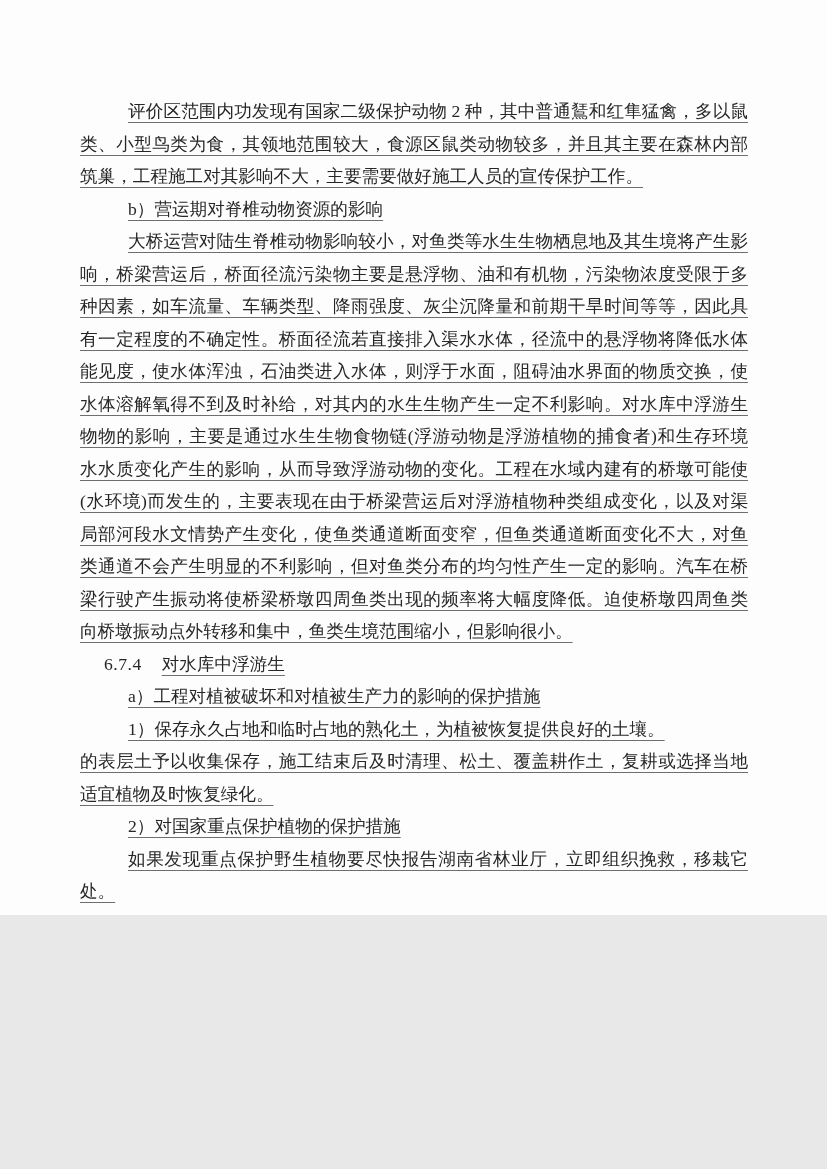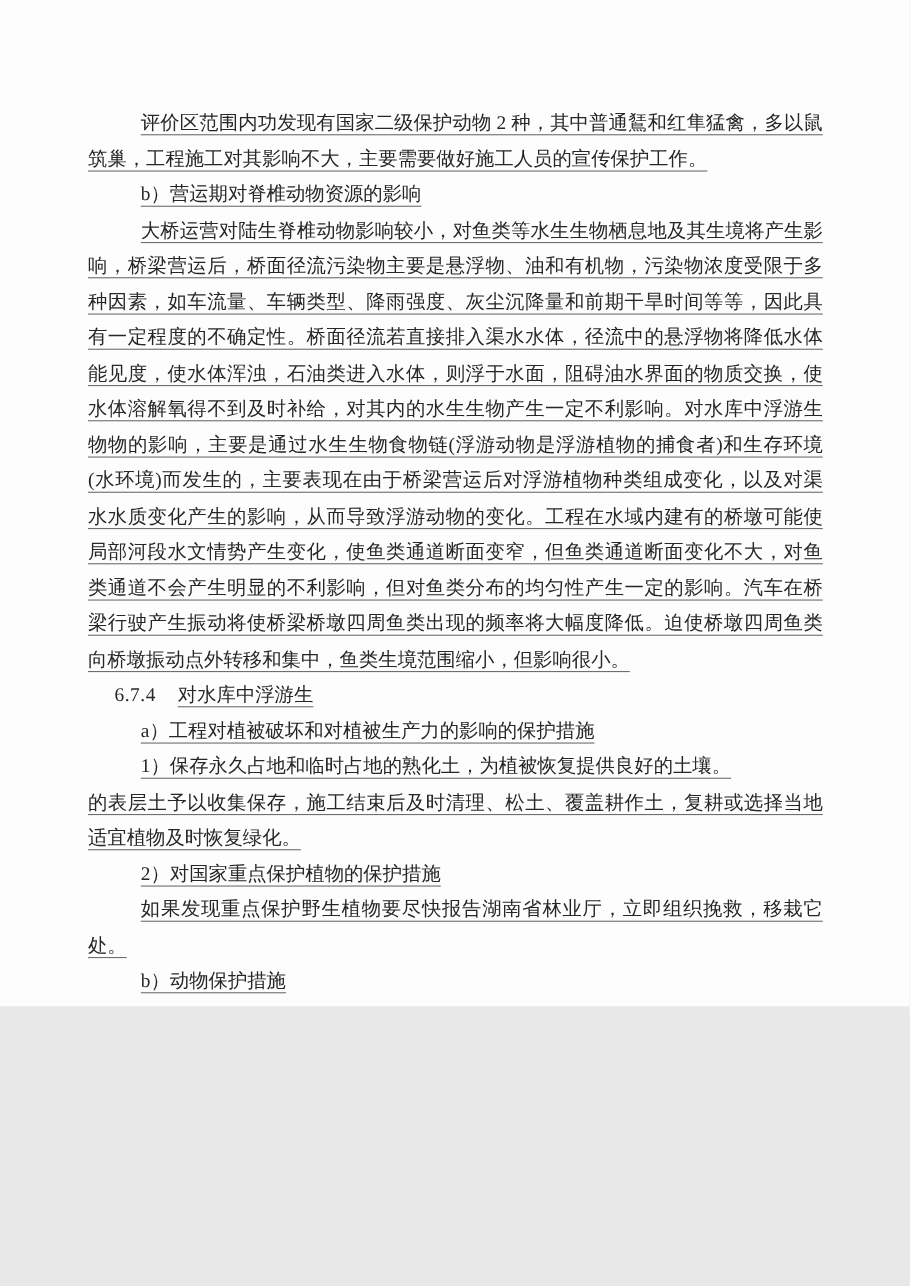--- a/index.html
+++ b/index.html
@@ -53,31 +53,32 @@
     letter-spacing: 1px;
     margin-left: 41px;
   }
 </style>
 </head>
 <body>
 
 <div class="page">
   <div class="content">
       <div class="line indent fill ul">评价区范围内功发现有国家二级保护动物 2 种，其中普通鵟和红隼猛禽，多以鼠</div>
+      <div class="line fill ul">类、小型鸟类为食，其领地范围较大，食源区鼠类动物较多，并且其主要在森林内部</div>
       <div class="line ul">筑巢，工程施工对其影响不大，主要需要做好施工人员的宣传保护工作。</div>
       <div class="line indent ul">b）营运期对脊椎动物资源的影响</div>
       <div class="line indent fill ul">大桥运营对陆生脊椎动物影响较小，对鱼类等水生生物栖息地及其生境将产生影</div>
       <div class="line fill ul">响，桥梁营运后，桥面径流污染物主要是悬浮物、油和有机物，污染物浓度受限于多</div>
       <div class="line fill ul">种因素，如车流量、车辆类型、降雨强度、灰尘沉降量和前期干旱时间等等，因此具</div>
       <div class="line fill ul">有一定程度的不确定性。桥面径流若直接排入渠水水体，径流中的悬浮物将降低水体</div>
       <div class="line fill ul">能见度，使水体浑浊，石油类进入水体，则浮于水面，阻碍油水界面的物质交换，使</div>
       <div class="line fill ul">水体溶解氧得不到及时补给，对其内的水生生物产生一定不利影响。对水库中浮游生</div>
       <div class="line fill ul">物物的影响，主要是通过水生生物食物链(浮游动物是浮游植物的捕食者)和生存环境</div>
+      <div class="line fill ul">水水质变化产生的影响，从而导致浮游动物的变化。工程在水域内建有的桥墩可能使</div>
       <div class="line fill ul">(水环境)而发生的，主要表现在由于桥梁营运后对浮游植物种类组成变化，以及对渠</div>
-      <div class="line fill ul">水水质变化产生的影响，从而导致浮游动物的变化。工程在水域内建有的桥墩可能使</div>
       <div class="line fill ul">局部河段水文情势产生变化，使鱼类通道断面变窄，但鱼类通道断面变化不大，对鱼</div>
       <div class="line fill ul">类通道不会产生明显的不利影响，但对鱼类分布的均匀性产生一定的影响。汽车在桥</div>
       <div class="line fill ul">梁行驶产生振动将使桥梁桥墩四周鱼类出现的频率将大幅度降低。迫使桥墩四周鱼类</div>
       <div class="line ul">向桥墩振动点外转移和集中，鱼类生境范围缩小，但影响很小。</div>
       <div class="line"><span class="h-num">6.7.4</span><span class="h-title ul">对水库中浮游生</span></div>
       <div class="line indent ul">a）工程对植被破坏和对植被生产力的影响的保护措施</div>
       <div class="line indent ul">1）保存永久占地和临时占地的熟化土，为植被恢复提供良好的土壤。</div>
       <div class="line fill ul">的表层土予以收集保存，施工结束后及时清理、松土、覆盖耕作土，复耕或选择当地</div>
       <div class="line ul">适宜植物及时恢复绿化。</div>
       <div class="line indent ul">2）对国家重点保护植物的保护措施</div>

